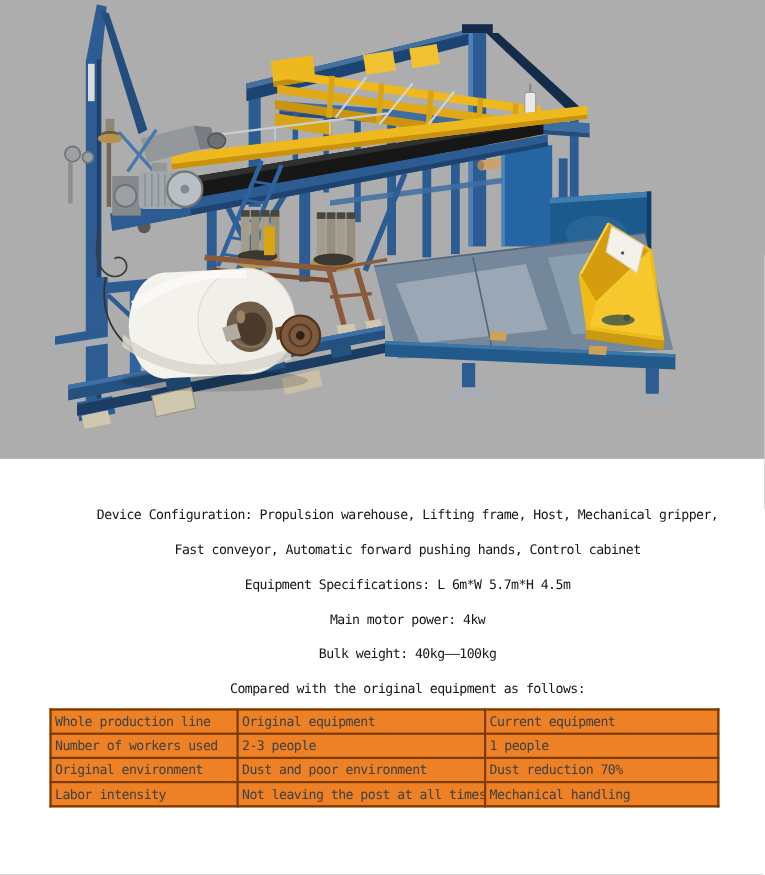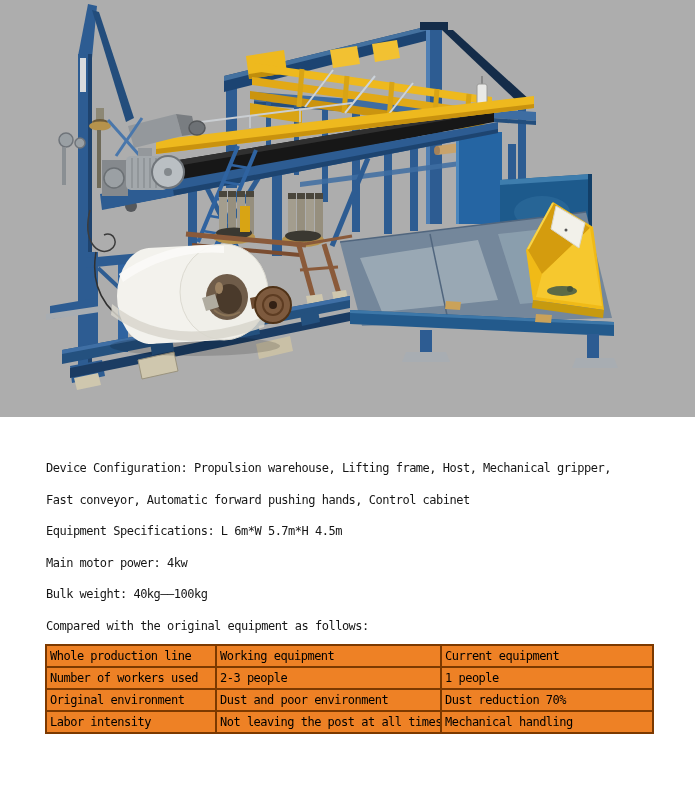--- a/index.html
+++ b/index.html
@@ -6,29 +6,29 @@
   body{
     width:695px;height:795px;overflow:hidden;background:#ffffff;
     font-family:"DejaVu Sans Mono","Liberation Mono",monospace;
     position:relative;
   }
   .photo{width:695px;height:417px;background:#adadad;}
   .photo svg{display:block;}
   .specs{margin:36px 0 0 46px;}
   .spec-line{
     font-size:12px;letter-spacing:-0.5px;line-height:31.5px;
-    color:#161616;white-space:pre;
+    color:#161616;white-space:pre;text-align:center;
   }
   table.cmp{
     border-collapse:collapse;margin:2px 0 0 45px;
     background:#ee8125;table-layout:fixed;width:591px;
   }
   table.cmp td{
     border:2px solid #7c3900;height:22px;box-sizing:border-box;
-    font-size:12px;letter-spacing:-0.5px;color:#000000;
+    font-size:12px;letter-spacing:-0.5px;color:#404040;
     padding:0 3px;white-space:nowrap;overflow:hidden;
   }
   td.c1{width:170px;} td.c2{width:225px;} td.c3{width:212px;}
 </style>
 </head>
 <body>
 
 <div class="photo">
 <svg width="695" height="417" viewBox="0 0 695 417" xmlns="http://www.w3.org/2000/svg">
   <rect x="0" y="0" width="695" height="417" fill="#adadad"></rect>
@@ -270,21 +270,21 @@
   <div class="spec-line">Equipment Specifications: L 6m*W 5.7m*H 4.5m</div>
   <div class="spec-line">Main motor power: 4kw</div>
   <div class="spec-line">Bulk weight: 40kg——100kg</div>
   <div class="spec-line">Compared with the original equipment as follows:</div>
 </div>
 
 <table class="cmp">
   <tbody>
     <tr>
       <td class="c1">Whole production line</td>
-      <td class="c2">Working equipment</td>
+      <td class="c2">Original equipment</td>
       <td class="c3">Current equipment</td>
     </tr>
     <tr>
       <td class="c1">Number of workers used</td>
       <td class="c2">2-3 people</td>
       <td class="c3">1 people</td>
     </tr>
     <tr>
       <td class="c1">Original environment</td>
       <td class="c2">Dust and poor environment</td>

